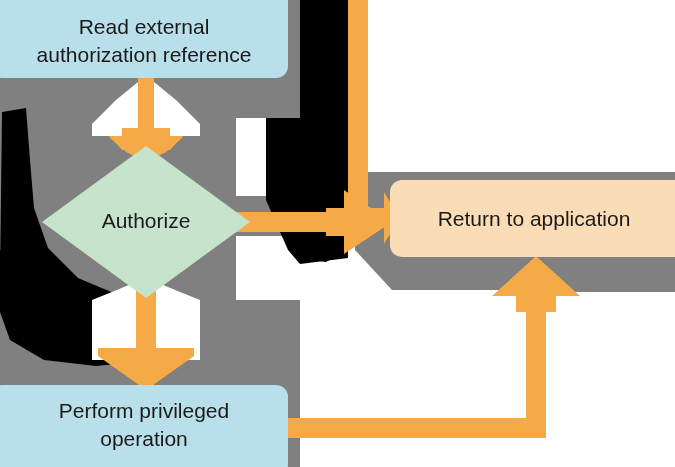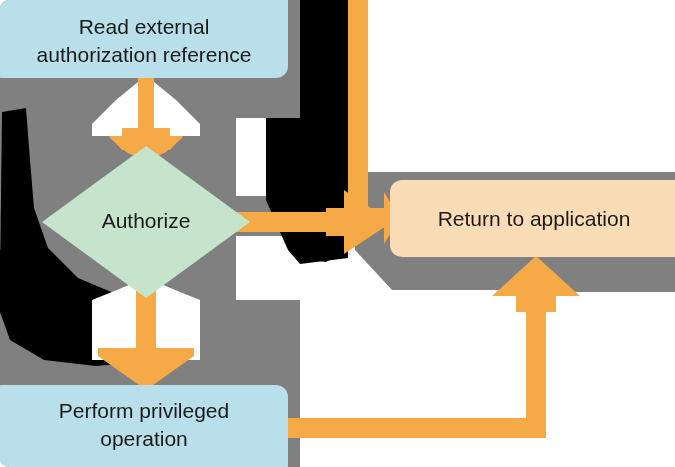--- a/index.html
+++ b/index.html
@@ -7,21 +7,20 @@
     padding: 0;
     background: #ffffff;
   }
   #canvas {
     position: relative;
     width: 675px;
     height: 467px;
     overflow: hidden;
     background: #ffffff;
     font-family: "Liberation Sans", sans-serif;
-    border-radius: 9px;
   }
   #diagram-svg {
     position: absolute;
     left: 0;
     top: 0;
     width: 675px;
     height: 467px;
     display: block;
   }
   .node-label {

